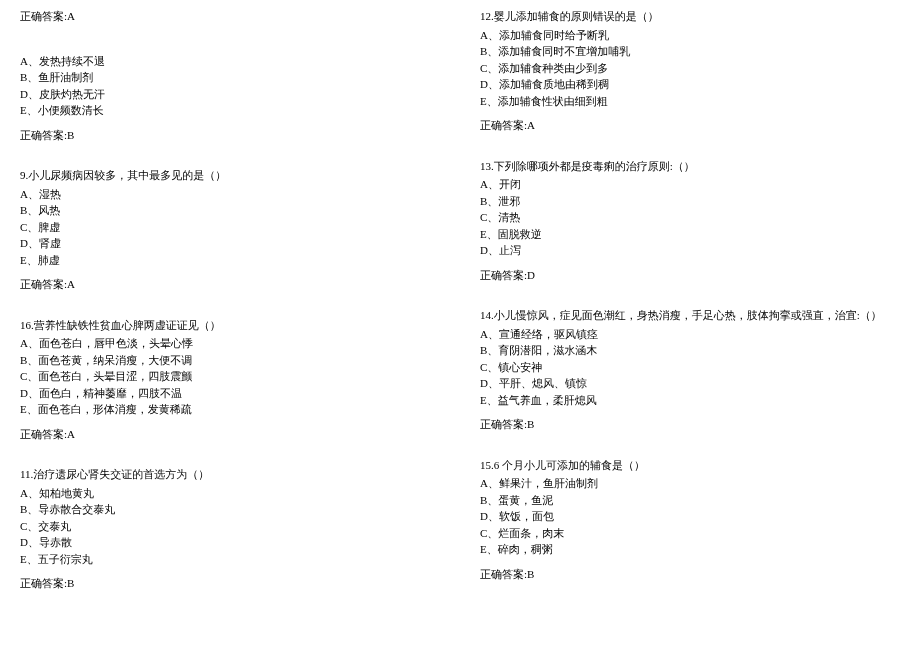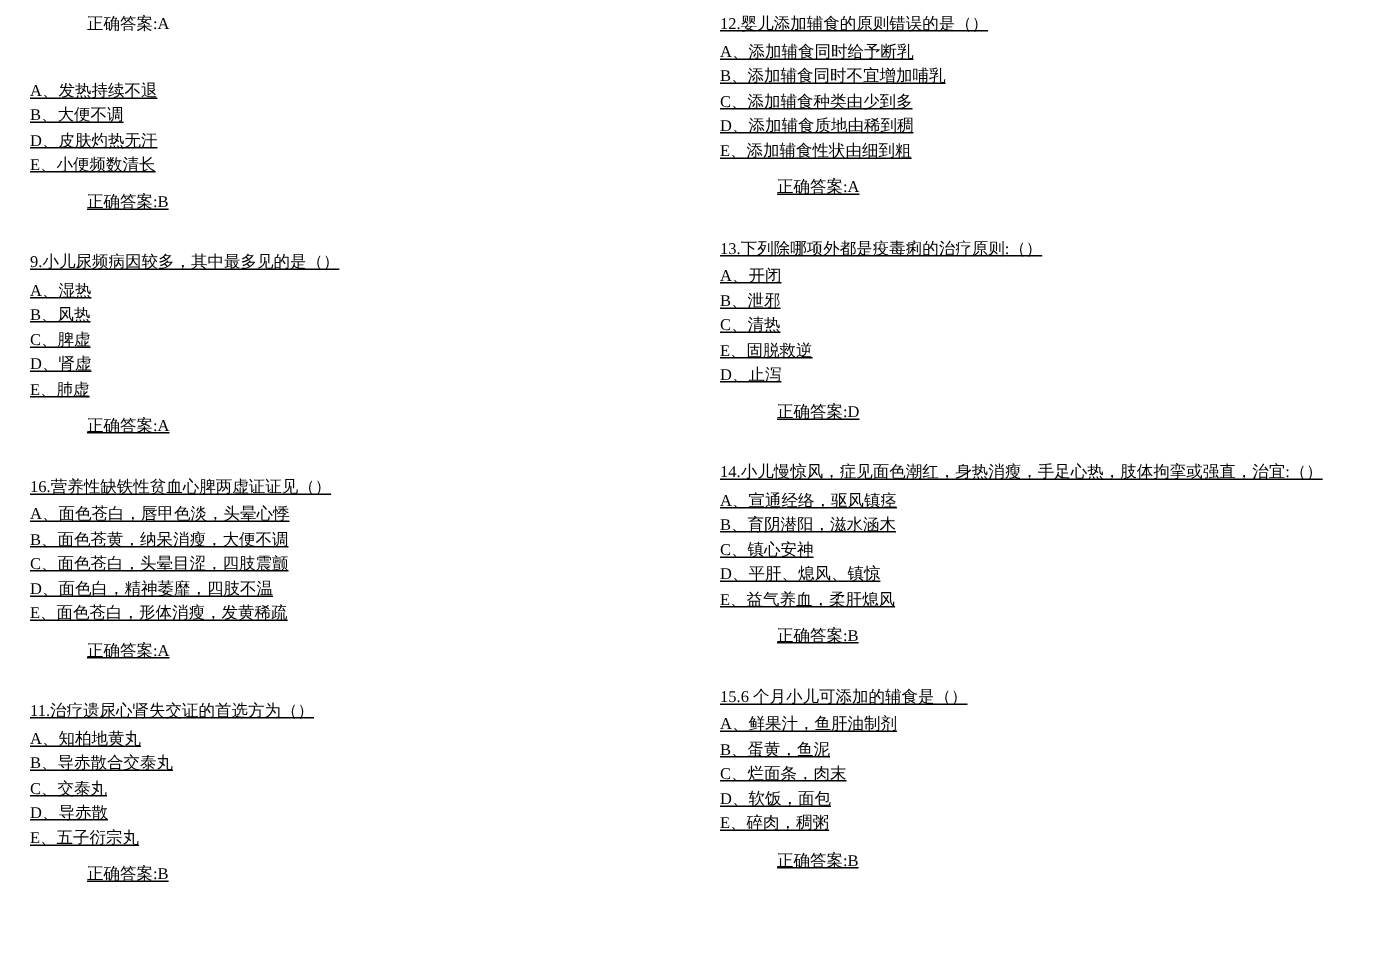--- a/index.html
+++ b/index.html
@@ -19,49 +19,47 @@
     width: 100%;
     height: 100%;
   }
   .col {
     width: 50%;
     padding: 8px 20px;
     box-sizing: border-box;
   }
   .question-block {
     margin-bottom: 24px;
-    text-decoration: underline;
   }
   .q-stem {
     margin: 0 0 2px 0;
   }
   .q-option {
     margin: 0;
   }
   .q-answer {
     margin-top: 8px;
-    margin-left: 38px;
   }
   .q-answer.top-only {
     margin-top: 0;
     margin-bottom: 28px;
   }
 </style>
 </head>
 <body>
 
 <div class="page">
 
   <div class="col">
 
     <p class="q-answer top-only">正确答案:A</p>
 
     <div class="question-block">
       <p class="q-option">A、发热持续不退</p>
-      <p class="q-option">B、大便不调</p>
+      <p class="q-option">B、鱼肝油制剂</p>
       <p class="q-option">D、皮肤灼热无汗</p>
       <p class="q-option">E、小便频数清长</p>
       <p class="q-answer">正确答案:B</p>
     </div>
 
     <div class="question-block">
       <p class="q-stem">9.小儿尿频病因较多，其中最多见的是（）</p>
       <p class="q-option">A、湿热</p>
       <p class="q-option">B、风热</p>
       <p class="q-option">C、脾虚</p>
@@ -121,21 +119,21 @@
       <p class="q-option">C、镇心安神</p>
       <p class="q-option">D、平肝、熄风、镇惊</p>
       <p class="q-option">E、益气养血，柔肝熄风</p>
       <p class="q-answer">正确答案:B</p>
     </div>
 
     <div class="question-block">
       <p class="q-stem">15.6 个月小儿可添加的辅食是（）</p>
       <p class="q-option">A、鲜果汁，鱼肝油制剂</p>
       <p class="q-option">B、蛋黄，鱼泥</p>
+      <p class="q-option">D、软饭，面包</p>
       <p class="q-option">C、烂面条，肉末</p>
-      <p class="q-option">D、软饭，面包</p>
       <p class="q-option">E、碎肉，稠粥</p>
       <p class="q-answer">正确答案:B</p>
     </div>
 
   </div>
 
 </div>
 
 </body></html>

